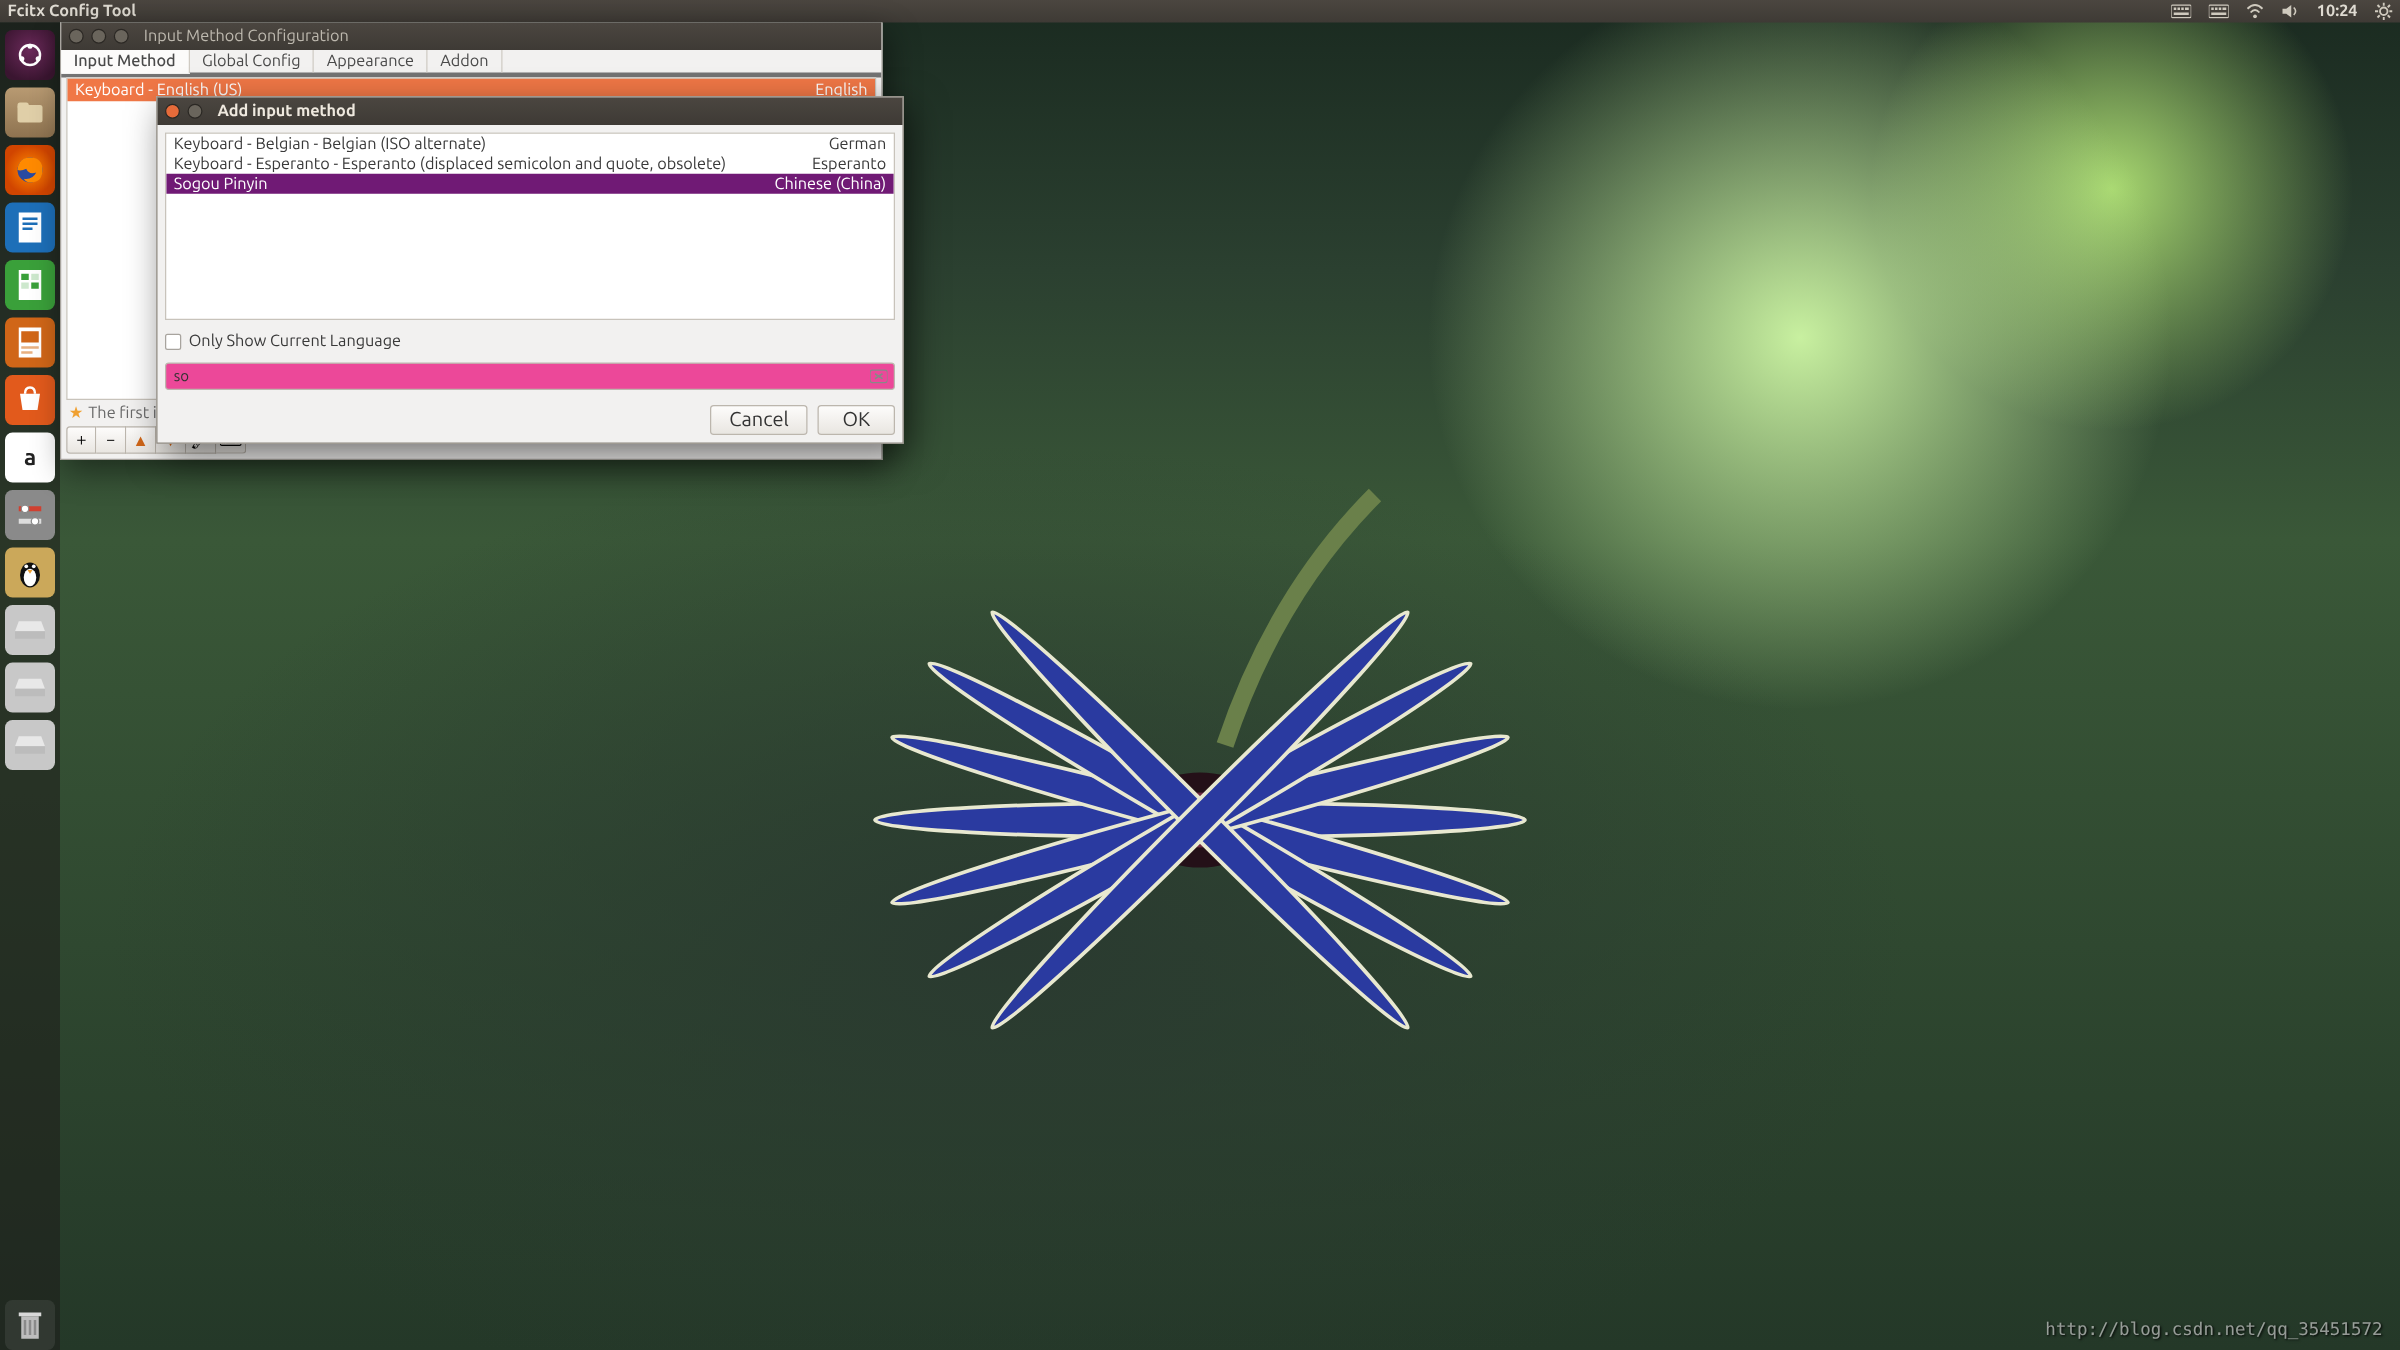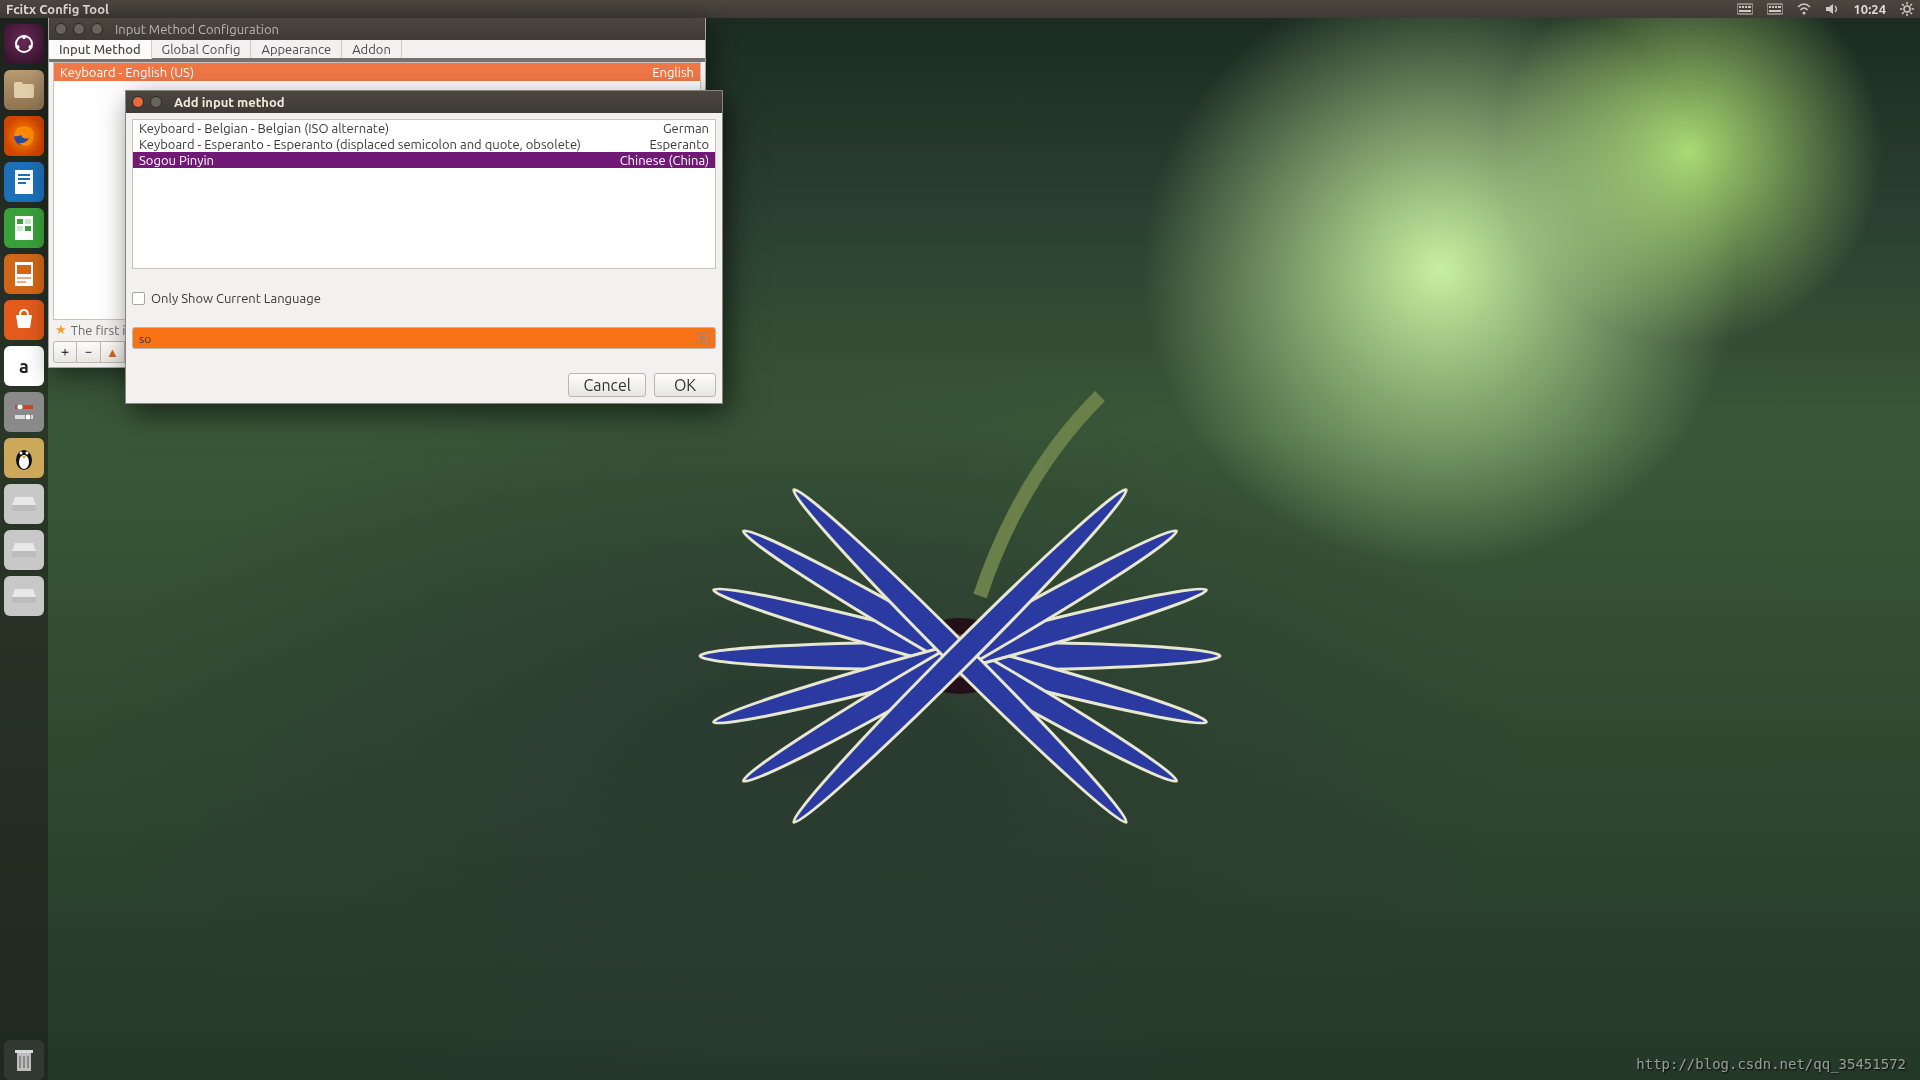--- a/index.html
+++ b/index.html
@@ -75,38 +75,38 @@
 .hint-row { display: flex; align-items: center; gap: 4px; padding: 2px 6px; color: #6a6a6a; font-size: 12px; }
 .star { color: #f0a030; }
 .toolbar { display: flex; gap: 0; padding: 2px 4px 4px; }
 .tbtn { width: 24px; height: 22px; border: 1px solid #bcb6ad; background: linear-gradient(180deg,#fdfcfb,#e9e6e1); display:flex;align-items:center;justify-content:center; }
 .tbtn + .tbtn { border-left: none; }
 .tbtn:first-child { border-radius: 3px 0 0 3px; }
 .tbtn:last-child  { border-radius: 0 3px 3px 0; }
 
 
 .dialog {
-  position: absolute; top: 90px; left: 125px; width: 598px;
+  position: absolute; top: 77px; left: 125px; width: 598px;
   background: #f2f1f0; border: 1px solid #8a857c;
   box-shadow: 6px 10px 28px rgba(0,0,0,.55);
   display: flex; flex-direction: column;
 }
 .dialog .win-titlebar { color: #efe9df; font-weight: bold; }
 .dialog .wbtn.close { background: #e66b3a; }
-.dlg-body { padding: 6px; display: flex; flex-direction: column; gap: 22px; }
+.dlg-body { padding: 6px; display: flex; flex-direction: column; gap: 10px; }
 .dlg-list { height: 150px; background: #fff; border: 1px solid #c8c3bb; overflow: hidden; }
 .dlg-row { display: flex; padding: 1px 6px; font-size: 12px; color: #3a3a3a; }
 .dlg-row.sel { background: #701a75; color: #fff; }
 .dlg-row .r { margin-left: auto; }
 .chk-row { display: flex; align-items: center; gap: 6px; font-size: 12px; color: #3a3a3a; }
 .chk { width: 13px; height: 13px; border: 1px solid #a8a49e; background: #fff; border-radius: 2px; }
 .search-wrap { position: relative; }
 .search {
   width: 100%; height: 22px; padding: 2px 24px 2px 6px;
-  border: 1px solid #bcb6ad; background: #f97316; border-radius: 3px; font-size: 12px; color: #333;
+  border: 1px solid #bcb6ad; background: #ec4899; border-radius: 3px; font-size: 12px; color: #333;
 }
 .clear-x { position: absolute; right: 6px; top: 4px; width: 14px; height: 14px; color: #777; }
 .dlg-buttons { display: flex; justify-content: flex-end; gap: 8px; padding-top: 2px; }
 .btn {
   min-width: 62px; height: 24px; padding: 0 14px;
   border: 1px solid #bcb6ad; border-radius: 3px;
   background: linear-gradient(180deg,#fdfcfb,#e9e6e1);
   font-size: 16px; color: #333; display:flex;align-items:center;justify-content:center;
 }
 

